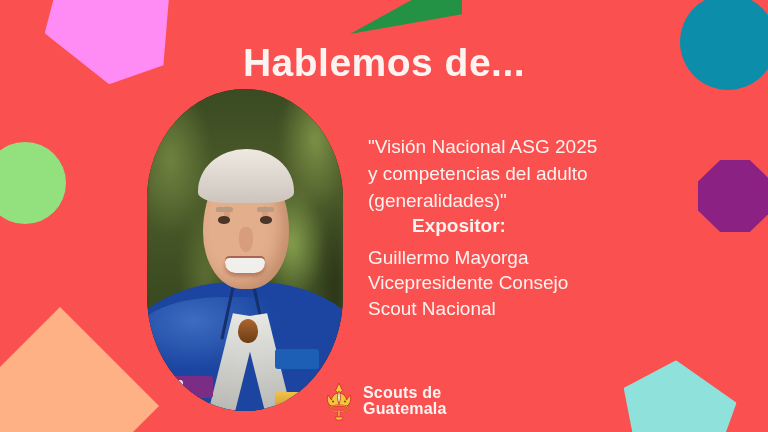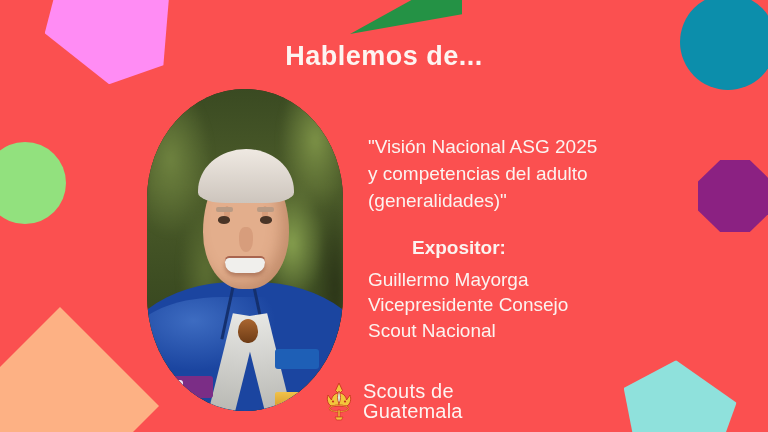--- a/index.html
+++ b/index.html
@@ -58,21 +58,21 @@
     background:#FDB184;
     transform:rotate(45deg);
   }
 
   
   .title{
     position:absolute;
     left:0; right:0; top:43px;
     text-align:center;
     color:#FDF4F1;
-    font-size:27px;
+    font-size:39px;
     font-weight:bold;
     letter-spacing:0.5px;
     line-height:1;
   }
 
   
   .photo-wrap{
     position:absolute;
     left:147px; top:89px;
     width:196px; height:322px;
@@ -218,21 +218,20 @@
     left:368px; top:134px;
     width:330px;
     color:#FBF3F0;
   }
   .quote{
     font-size:19px;
     line-height:1.42;
     white-space:pre-line;
   }
   .expo-label{
-    margin-top:22px;
     font-size:19px;
     font-weight:bold;
     padding-left:44px;
   }
   .expo-name{
     margin-top:8px;
     font-size:19px;
     line-height:1.34;
     white-space:pre-line;
   }
@@ -241,22 +240,22 @@
   .logo{
     position:absolute;
     left:322px; top:381px;
     display:flex;
     align-items:center;
     gap:7px;
   }
   .logo-mark{ width:34px; height:40px; display:block; }
   .logo-text{
     color:#FDF4F1;
-    font-size:20px;
-    font-weight:normal;
+    font-size:16px;
+    font-weight:bold;
     line-height:1.0;
     letter-spacing:0.2px;
     white-space:pre-line;
   }
 </style>
 </head>
 <body>
 
 <div class="shapes">
   <div class="sh-pink-pentagon"></div>

